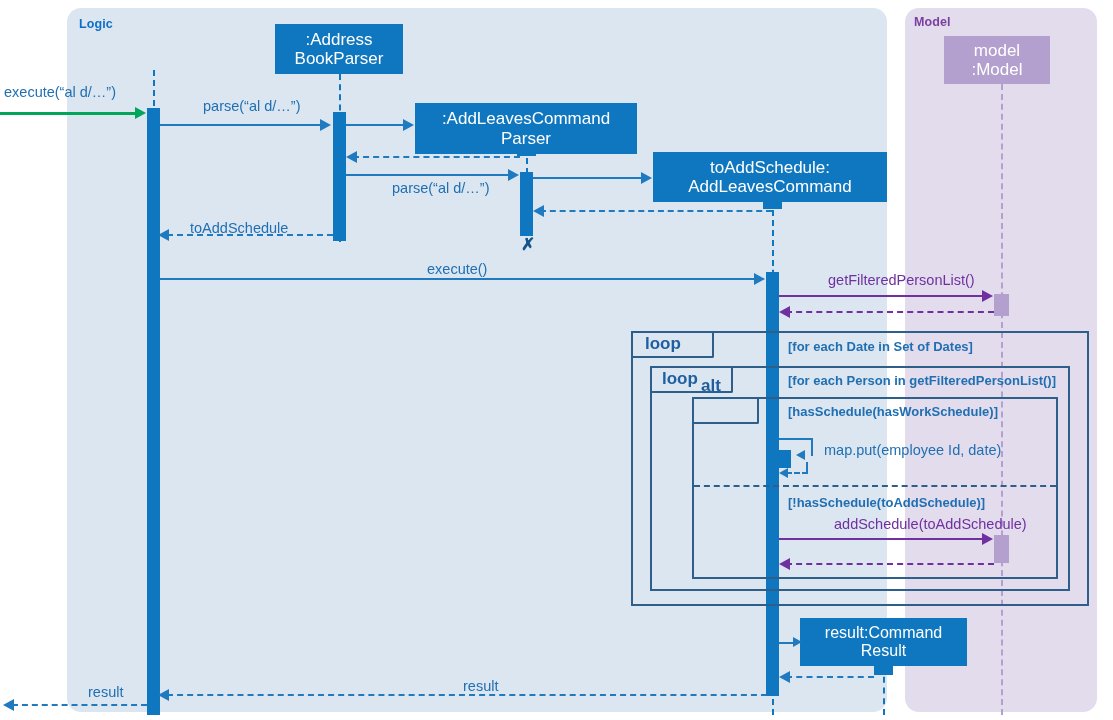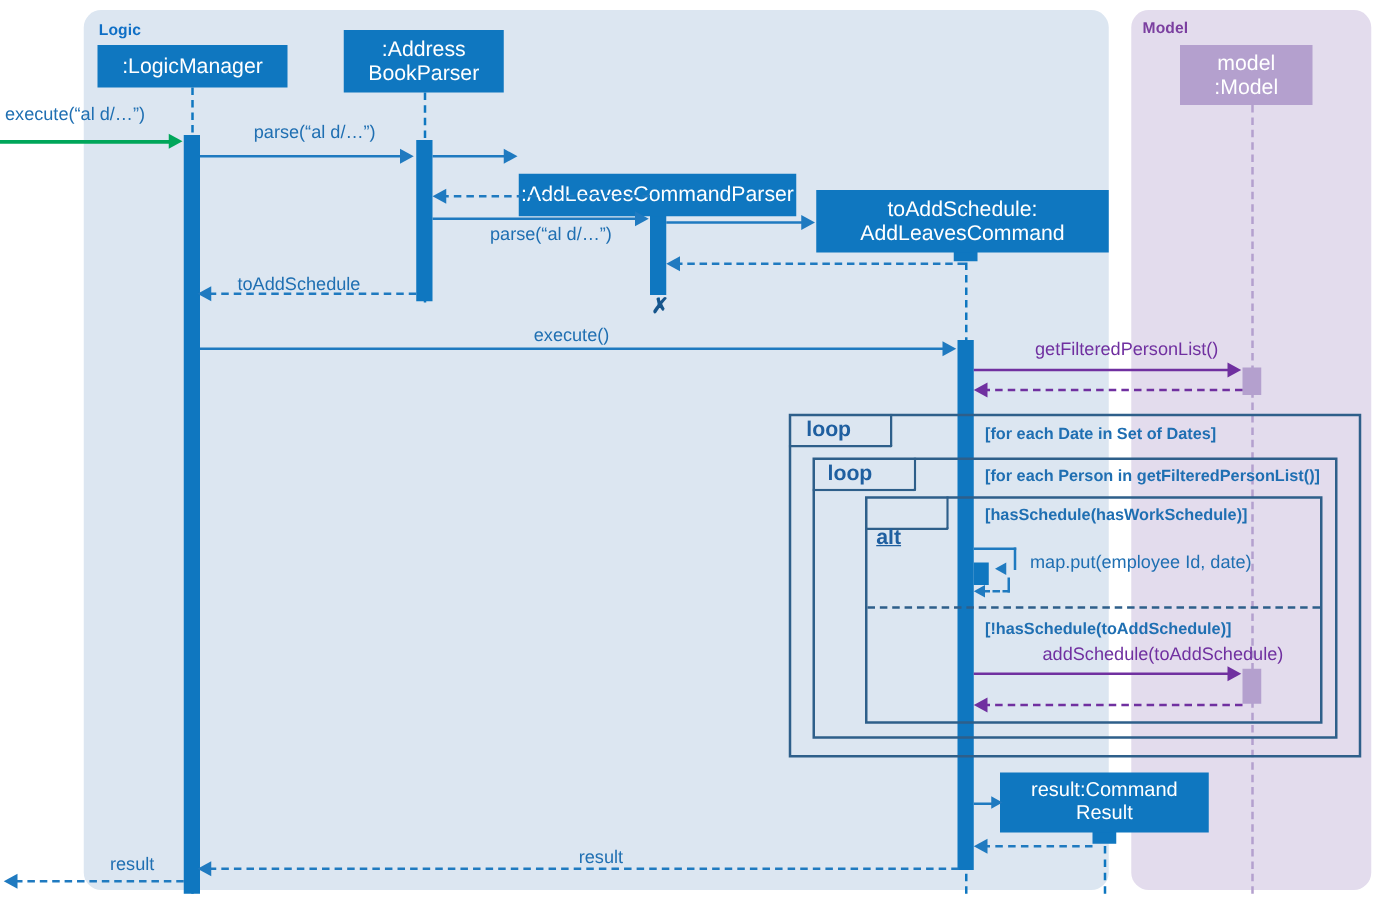--- a/index.html
+++ b/index.html
@@ -163,30 +163,27 @@
   <div class="abs activation" style="left:520px; top:172px; width:13px; height:64px;"></div>
 
   <div class="abs activation" style="left:763px; top:196px; width:19px; height:13px;"></div>
   <div class="abs activation" style="left:766px; top:272px; width:13px; height:424px;"></div>
 
   <div class="abs activation" style="left:874px; top:662px; width:19px; height:13px;"></div>
 
   <div class="abs activation purple" style="left:994px; top:294px; width:15px; height:22px;"></div>
   <div class="abs activation purple" style="left:994px; top:535px; width:15px; height:28px;"></div>
 
-  <div class="abs objbox blue" style="left:78px; top:36px; width:152px; height:34px;">
-    <span>:LogicManager</span>
-  </div>
 
   <div class="abs objbox blue" style="left:275px; top:24px; width:128px; height:50px; flex-direction:column;">
     <span>:Address</span>
     <span>BookParser</span>
   </div>
 
-  <div class="abs objbox blue" style="left:415px; top:103px; width:222px; height:34px; flex-direction:row;margin-top:36px;">
+  <div class="abs objbox blue" style="left:415px; top:103px; width:222px; height:51px; flex-direction:column;">
     <span>:AddLeavesCommand</span>
     <span>Parser</span>
   </div>
 
   <div class="abs objbox blue" style="left:653px; top:152px; width:234px; height:50px; flex-direction:column;">
     <span>toAddSchedule:</span>
     <span>AddLeavesCommand</span>
   </div>
 
   <div class="abs objbox blue small" style="left:800px; top:618px; width:167px; height:48px; flex-direction:column;">
@@ -245,21 +242,21 @@
   <div class="abs frag-tab-label" style="left:645px; top:334px;">loop</div>
   <div class="abs frag-guard" style="left:788px; top:339px;">[for each Date in Set of Dates]</div>
 
   <div class="abs frag" style="left:650px; top:366px; width:420px; height:225px;"></div>
   <div class="abs frag-tab" style="left:650px; top:366px; width:83px; height:27px;"></div>
   <div class="abs frag-tab-label" style="left:662px; top:369px;">loop</div>
   <div class="abs frag-guard" style="left:788px; top:373px;text-align:center;">[for each Person in getFilteredPersonList()]</div>
 
   <div class="abs frag" style="left:692px; top:397px; width:366px; height:182px;"></div>
   <div class="abs frag-tab" style="left:692px; top:397px; width:67px; height:27px;"></div>
-  <div class="abs frag-tab-label" style="left:701px; top:420px;text-decoration:underline;">alt</div>
+  <div class="abs frag-tab-label" style="left:701px; top:376px;text-decoration:underline;">alt</div>
   <div class="abs frag-guard" style="left:788px; top:404px;">[hasSchedule(hasWorkSchedule)]</div>
   <div class="abs frag-divider" style="left:694px; top:485px; width:362px;"></div>
   <div class="abs frag-guard" style="left:788px; top:495px;">[!hasSchedule(toAddSchedule)]</div>
 
   <div class="abs selfmsg" style="left:779px; top:438px; width:34px; height:18px; border-bottom:none;"></div>
   <div class="abs arrowhead arrow-l" style="left:796px; top:450px; border-top-width:5px; border-bottom-width:5px; border-right-width:9px;"></div>
   <div class="abs activation" style="left:779px; top:450px; width:12px; height:18px;"></div>
   <div class="abs lbl" style="left:824px; top:442px;">map.put(employee Id, date)</div>
 
   <div class="abs selfmsg dashed" style="left:786px; top:462px; width:22px; height:12px; border-top:none; border-bottom:2px dashed #1f7ac0; border-right:2px dashed #1f7ac0;"></div>

